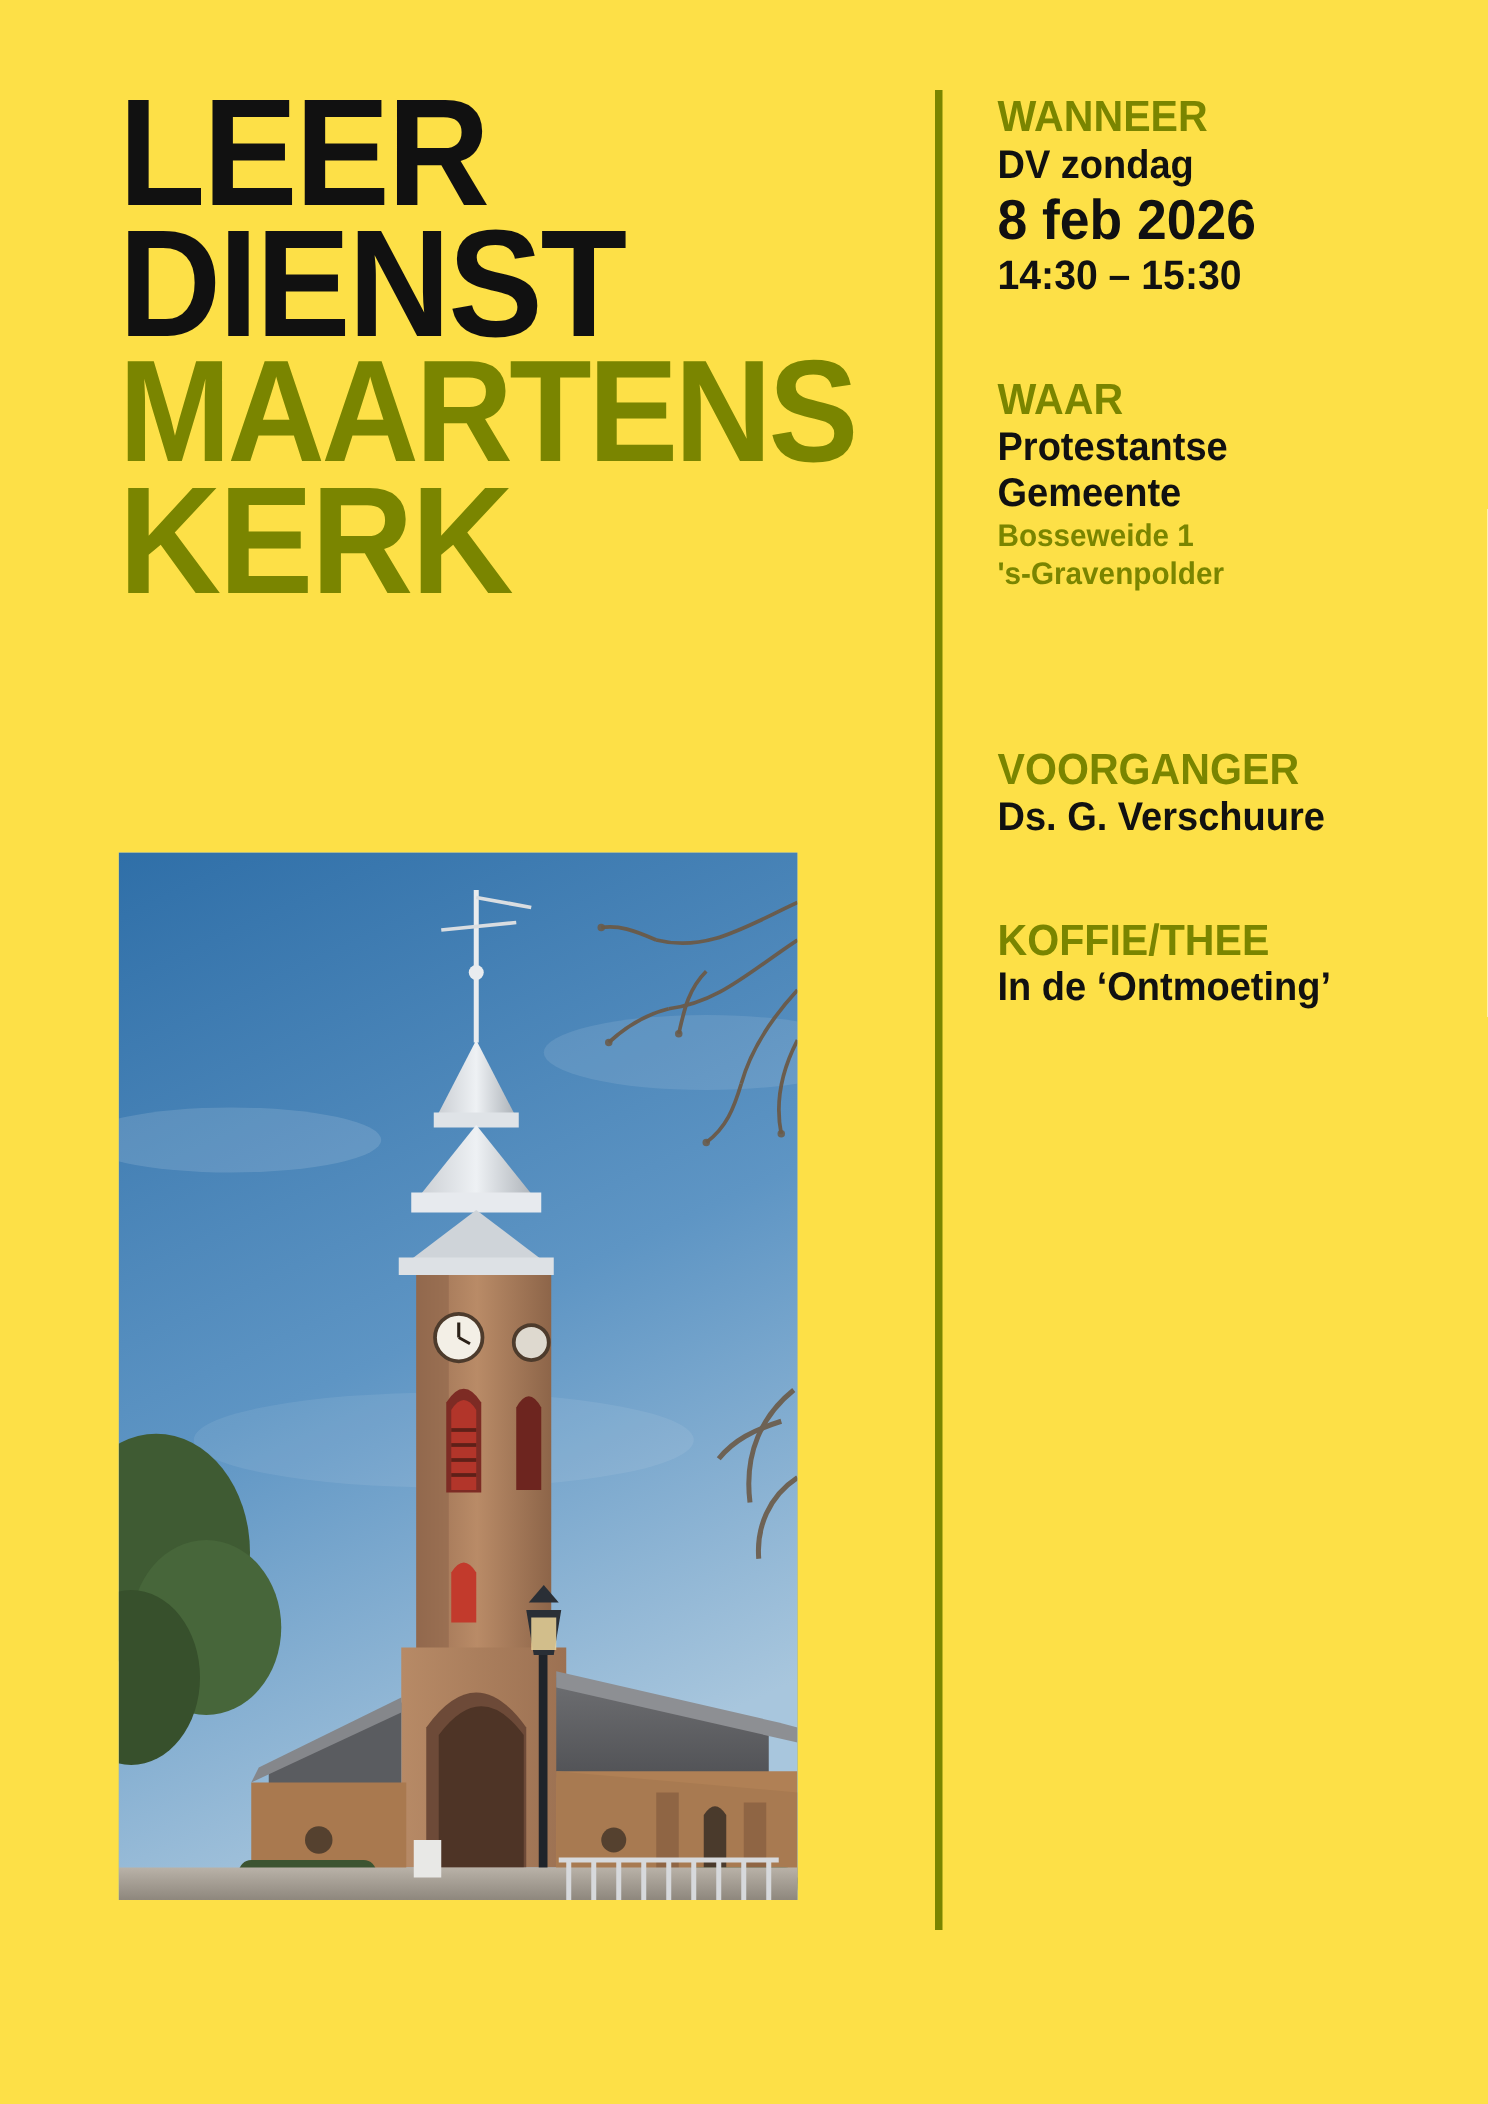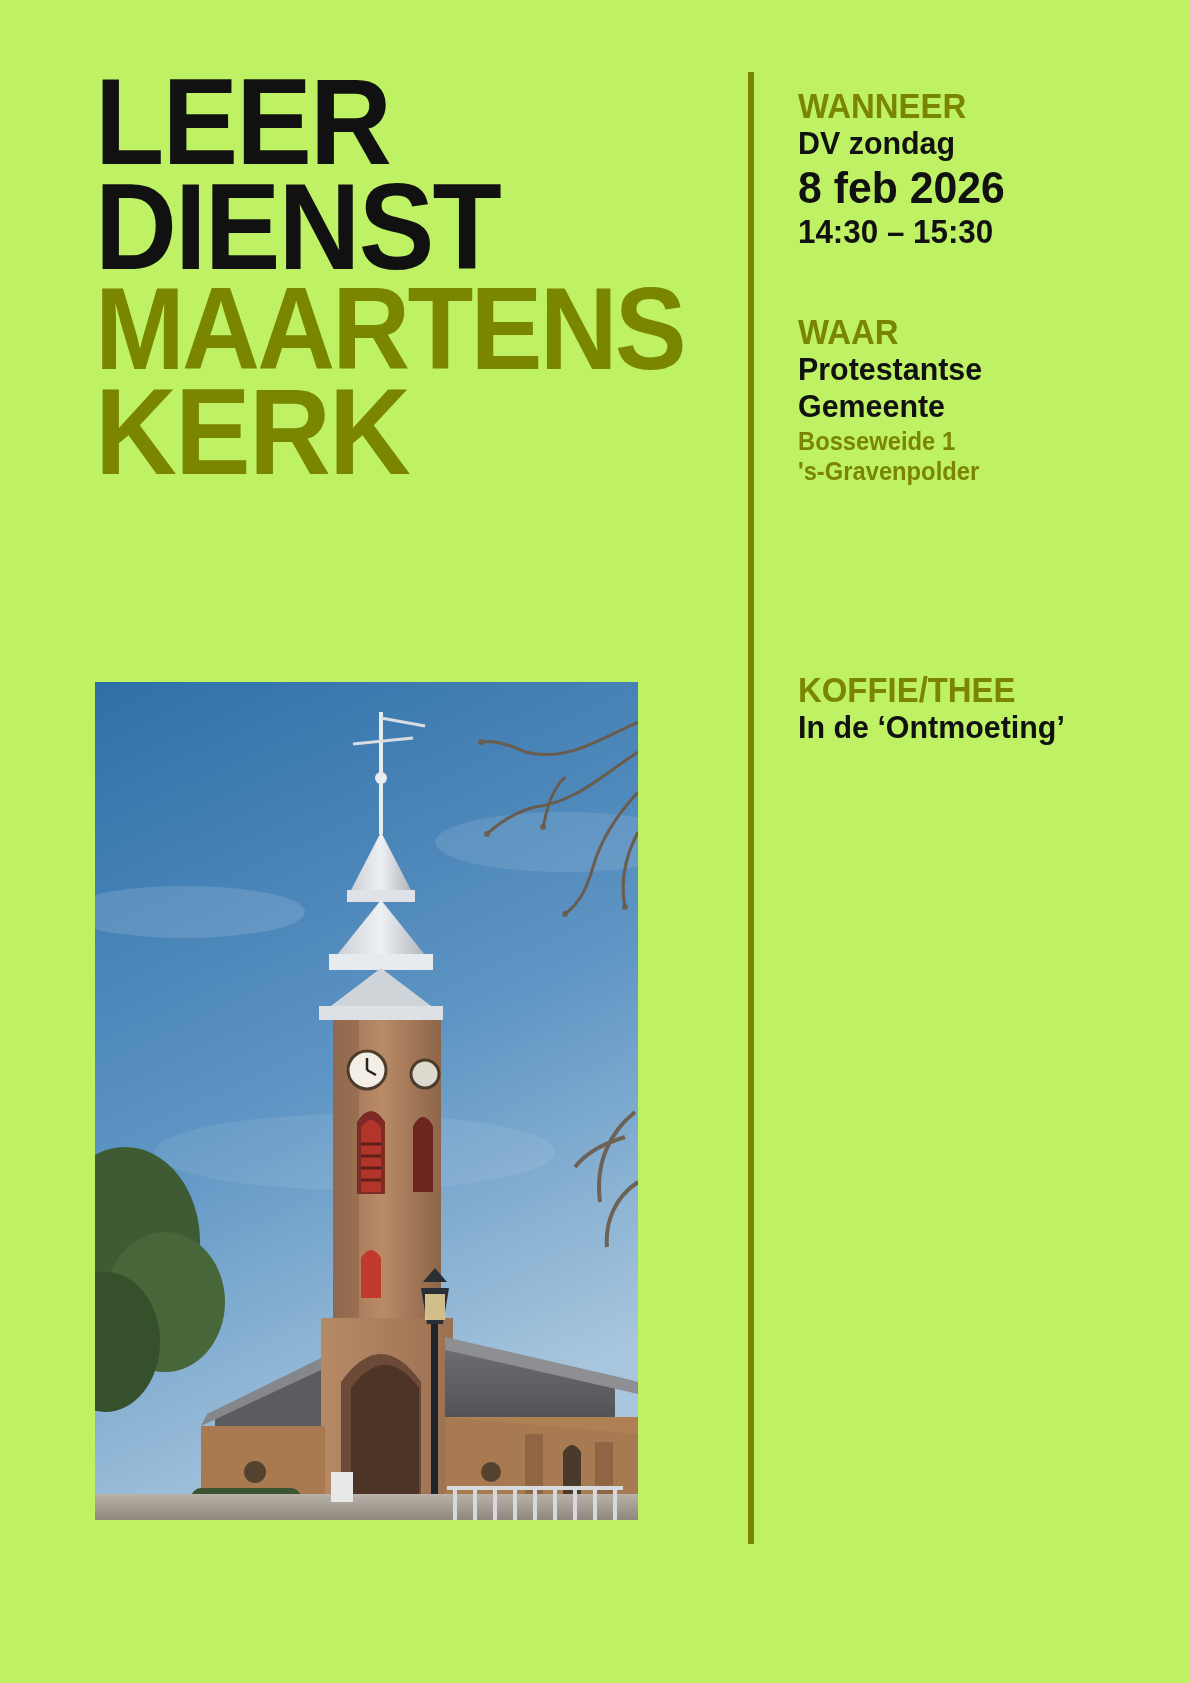--- a/index.html
+++ b/index.html
@@ -12,21 +12,21 @@
     height: 1683px;
     font-family: "Liberation Sans", sans-serif;
     overflow: hidden;
     position: relative;
   }
 
   .poster {
     position: relative;
     width: 1190px;
     height: 1683px;
-    background: #bef264;
+    background: #fde047;
     box-sizing: border-box;
   }
 
   
   .left-col {
     position: absolute;
     left: 95px;
     top: 70px;
     width: 640px;
   }
@@ -70,21 +70,21 @@
     top: 72px;
     width: 6px;
     height: 1472px;
     background: #7a8500;
   }
 
   
   .right-col {
     position: absolute;
     left: 798px;
-    top: 88px;
+    top: 76px;
     width: 330px;
   }
 
   .block { margin-bottom: 0; }
 
   .sec-head {
     color: #7a8500;
     font-weight: bold;
     font-size: 35px;
     letter-spacing: 0px;
@@ -306,20 +306,24 @@
       <div class="sec-line">Gemeente</div>
       <div class="sec-line small-olive">Bosseweide 1</div>
       <div class="sec-line small-olive">'s-Gravenpolder</div>
     </div>
 
     <div class="gap-lg"></div>
 
 
     <div class="gap-lg"></div>
 
+    <div class="block">
+      <div class="sec-head">VOORGANGER</div>
+      <div class="sec-line">Ds. G. Verschuure</div>
+    </div>
 
     <div class="gap-lg"></div>
 
     <div class="block">
       <div class="sec-head">KOFFIE/THEE</div>
       <div class="sec-line">In de ‘Ontmoeting’</div>
     </div>
 
     <div class="gap-lg"></div>
 

